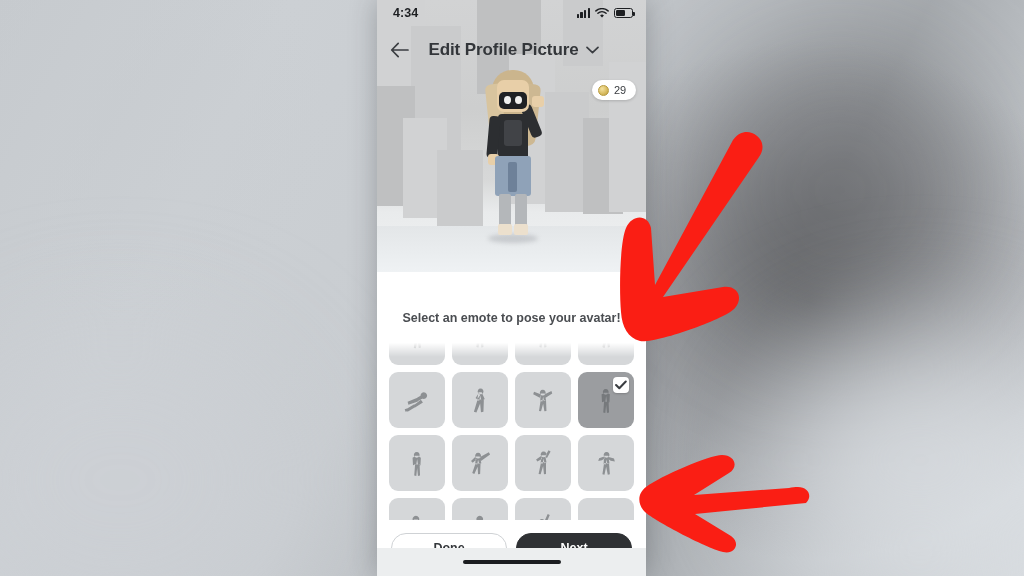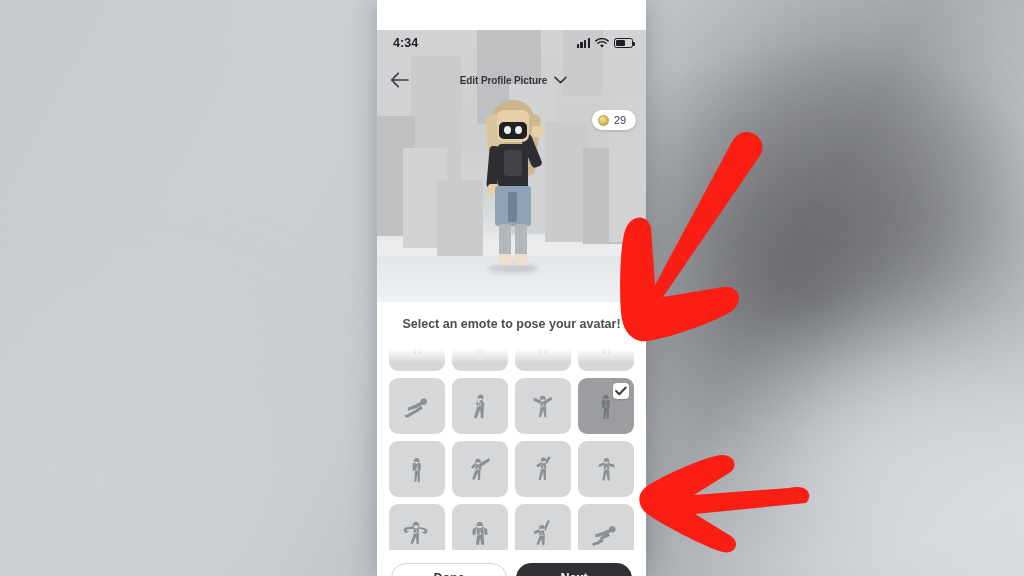--- a/index.html
+++ b/index.html
@@ -35,21 +35,20 @@
     box-shadow: 0 0 26px rgba(40,44,48,.30);
     z-index: 5;
   }
 
   
   #viewport {
     position: relative;
     height: 272px;
     background: linear-gradient(#d2d3d4 0%, #cdcece 40%, #d7d8d8 66%, #e9ebec 78%, #f1f3f4 100%);
     overflow: hidden;
-    margin-top: 30px;
   }
   .bldg { position: absolute; background: #c4c5c6; }
   .bldg.l1 { background: #cacbcc; }
   .bldg.l2 { background: #bfc0c1; }
   .bldg.l3 { background: #d1d2d3; }
   #ground {
     position: absolute; left: 0; right: 0; bottom: 0; height: 46px;
     background: linear-gradient(#e3e6e8, #eff2f4);
   }
 
@@ -77,21 +76,21 @@
   }
   .batt span { display: block; height: 100%; width: 58%; background: #1d1f22; border-radius: 1.2px; }
 
   
   #navbar {
     position: absolute; left: 0; right: 0; top: 33px; height: 34px;
     display: flex; align-items: center; z-index: 9;
   }
   #back-btn { width: 44px; display: flex; align-items: center; justify-content: center; cursor: pointer; }
   #nav-title-wrap { flex: 1; display: flex; align-items: center; justify-content: center; gap: 7px; margin-right: 40px; cursor: pointer; }
-  #nav-title { font-size: 10px; font-weight: 700; color: #33363a; letter-spacing: -.1px; }
+  #nav-title { font-size: 17px; font-weight: 700; color: #33363a; letter-spacing: -.1px; }
 
   
   #coin-badge {
     position: absolute; right: 10px; top: 80px; z-index: 9;
     background: #fff; border-radius: 11px;
     height: 20px; min-width: 44px;
     display: flex; align-items: center; gap: 5px;
     padding: 0 8px 0 6px;
     box-shadow: 0 1px 3px rgba(0,0,0,.18);
     cursor: pointer;
@@ -137,20 +136,21 @@
   
   #picker {
     position: relative;
     height: 304px;
     background: #ffffff;
     display: flex; flex-direction: column;
   }
   #picker-title {
     text-align: center; font-size: 12.5px; font-weight: 700; color: #4a4d51;
     padding: 15px 0 10px;
+    margin-top: 24px;
   }
   #emote-scroll {
     flex: 1; overflow: hidden; position: relative;
     padding: 0 12px;
   }
   #emote-grid {
     display: grid;
     grid-template-columns: repeat(4, 1fr);
     gap: 7px;
     margin-top: -26px;

